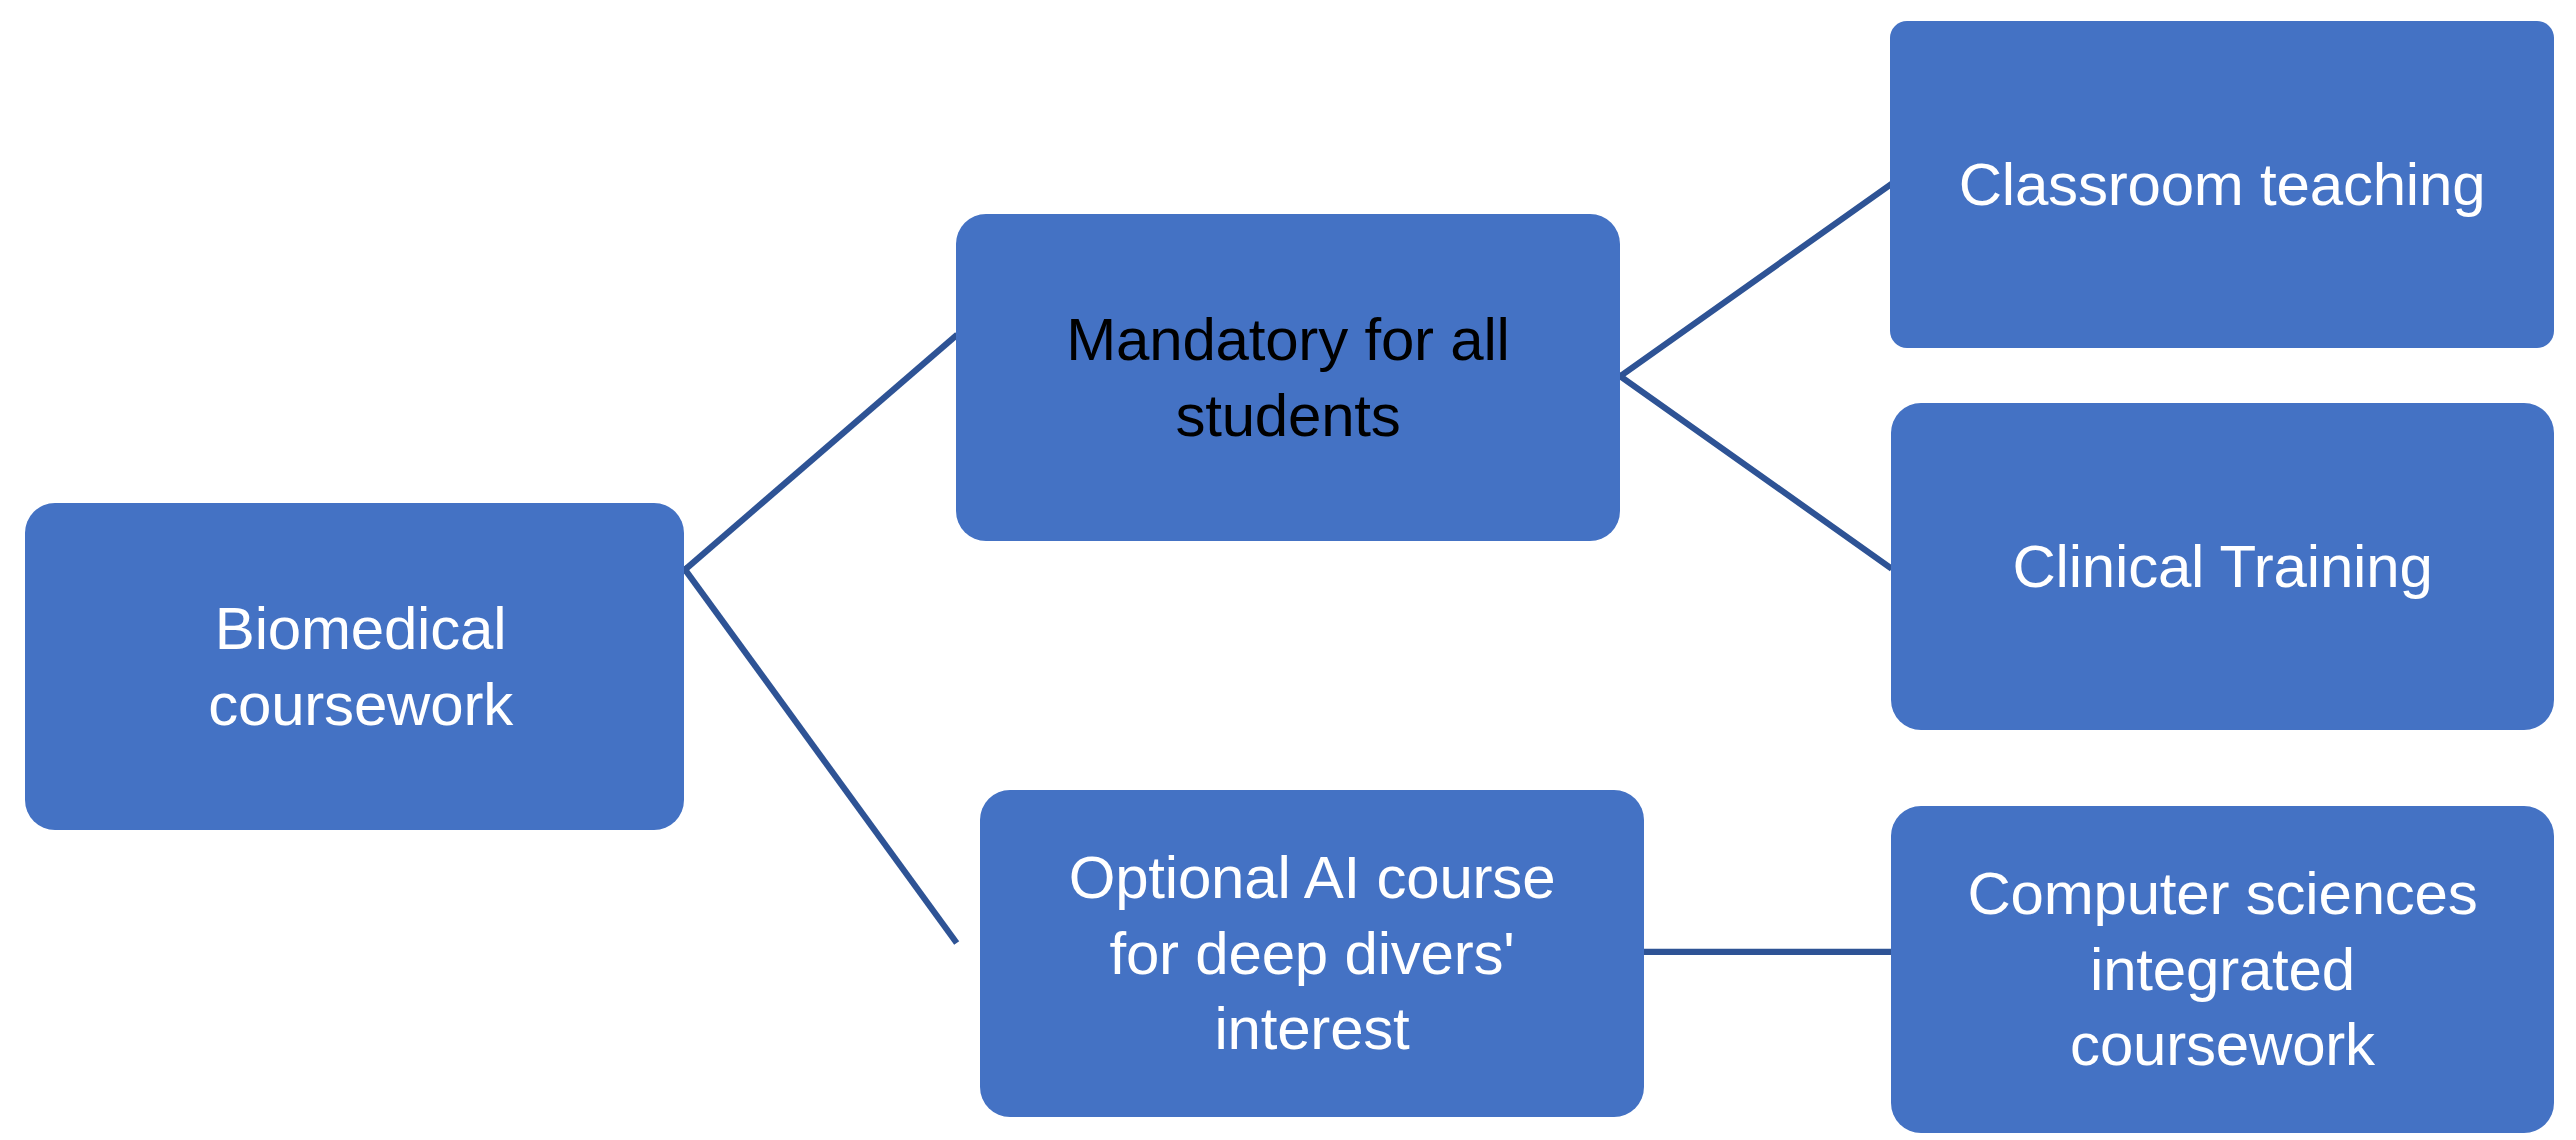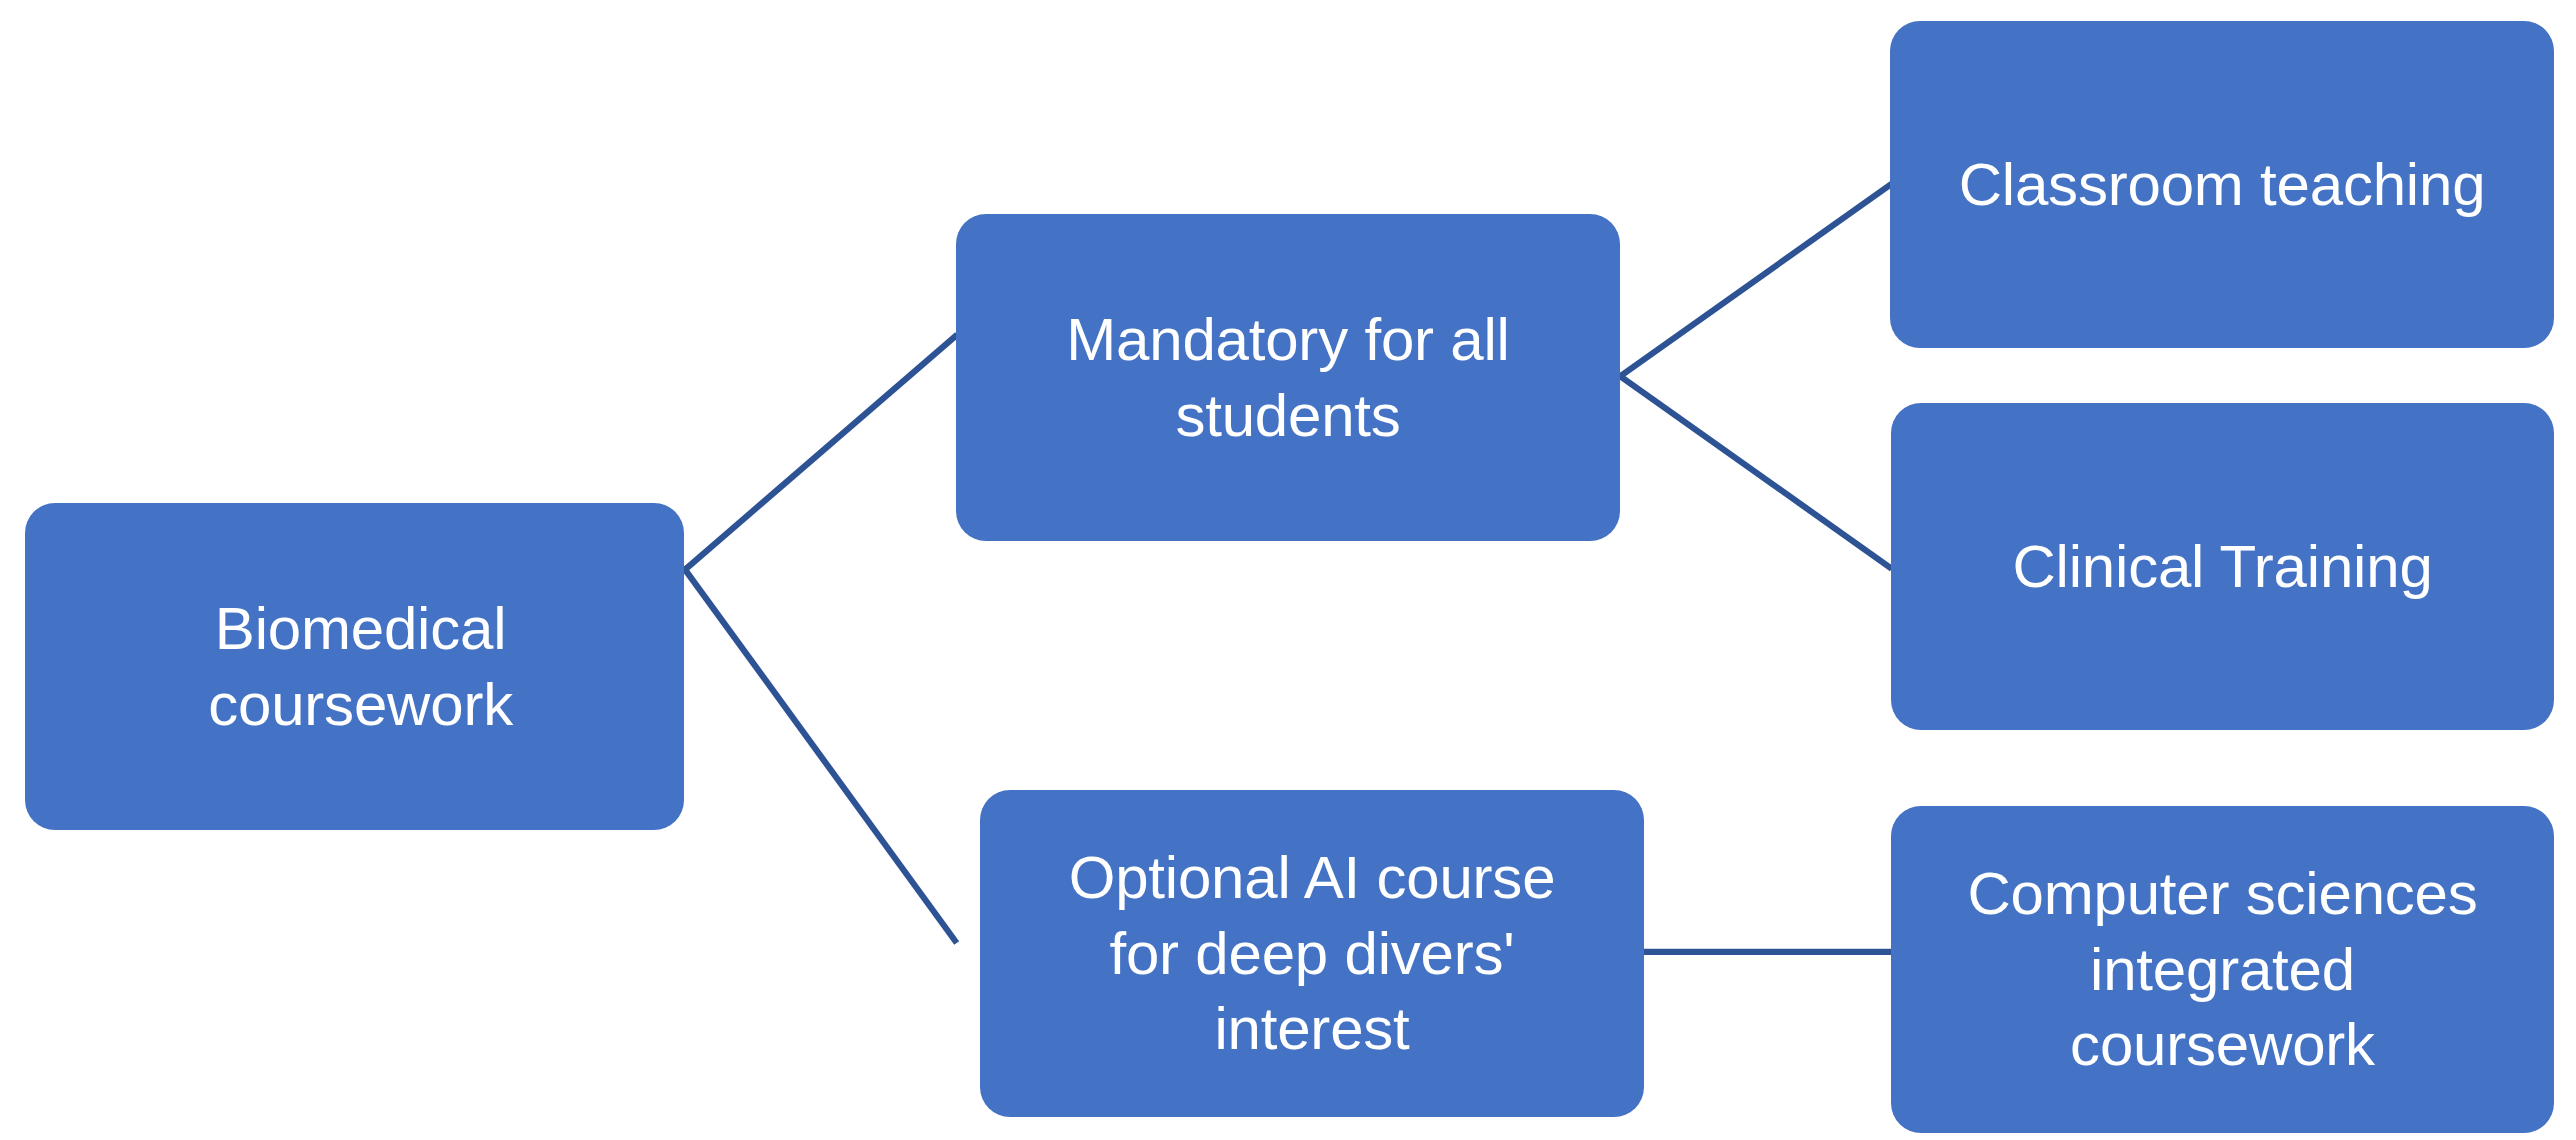--- a/index.html
+++ b/index.html
@@ -40,21 +40,21 @@
     font-size: 60px;
     line-height: 1.26;
     letter-spacing: -0.2px;
     padding: 5.3px 14px;
     white-space: pre-line;
   }
   
   #node-root        { left: 24.6px;   top: 503px; width: 659px; height: 327px; padding-left: 27px; }
   #node-mandatory   { left: 956px; top: 214px; width: 664px; height: 327px; }
   #node-optional    { left: 956px; top: 790px; width: 664px; height: 327px; margin-left: 24px; }
-  #node-classroom   { left: 1890px; top: 21px;  width: 664px; height: 327px; }
+  #node-classroom   { left: 1890px; top: 21px;  width: 664px; height: 327px; border-radius: 17px; }
   #node-clinical    { left: 1891px; top: 403px; width: 663px; height: 327px; }
   #node-cs          { left: 1891px; top: 790px; width: 663px; height: 327px; margin-top: 16px; }
 </style>
 </head>
 <body>
 
 <div id="diagram-canvas" style="background: rgb(255, 255, 255);">
 
   <svg id="connector-layer" viewBox="0 0 2930 1297" width="2576" height="1140" xmlns="http://www.w3.org/2000/svg">
     <g fill="none" stroke="#2E5395" stroke-width="7" stroke-linecap="square">
@@ -62,21 +62,21 @@
       <path d="M 779 648 L 1086 1070"></path>
       <path d="M 1843 428 L 2149 211"></path>
       <path d="M 1843 428 L 2149 645"></path>
       <path d="M 1843 1083 L 2150 1083"></path>
     </g>
   </svg>
 
   <div class="node-box" id="node-root" style="background: rgb(68, 114, 196); color: rgb(255, 255, 255);">Biomedical
 coursework</div>
 
-  <div class="node-box" id="node-mandatory" style="background: rgb(68, 114, 196); color: #ffffff;">Mandatory for all
+  <div class="node-box" id="node-mandatory" style="background: rgb(68, 114, 196); color: #000000;">Mandatory for all
 students</div>
 
   <div class="node-box" id="node-optional" style="background: rgb(68, 114, 196); color: rgb(255, 255, 255);">Optional AI course
 for deep divers'
 interest</div>
 
   <div class="node-box" id="node-classroom" style="background: rgb(68, 114, 196); color: rgb(255, 255, 255);">Classroom teaching</div>
 
   <div class="node-box" id="node-clinical" style="background: rgb(68, 114, 196); color: rgb(255, 255, 255);">Clinical Training</div>
 

